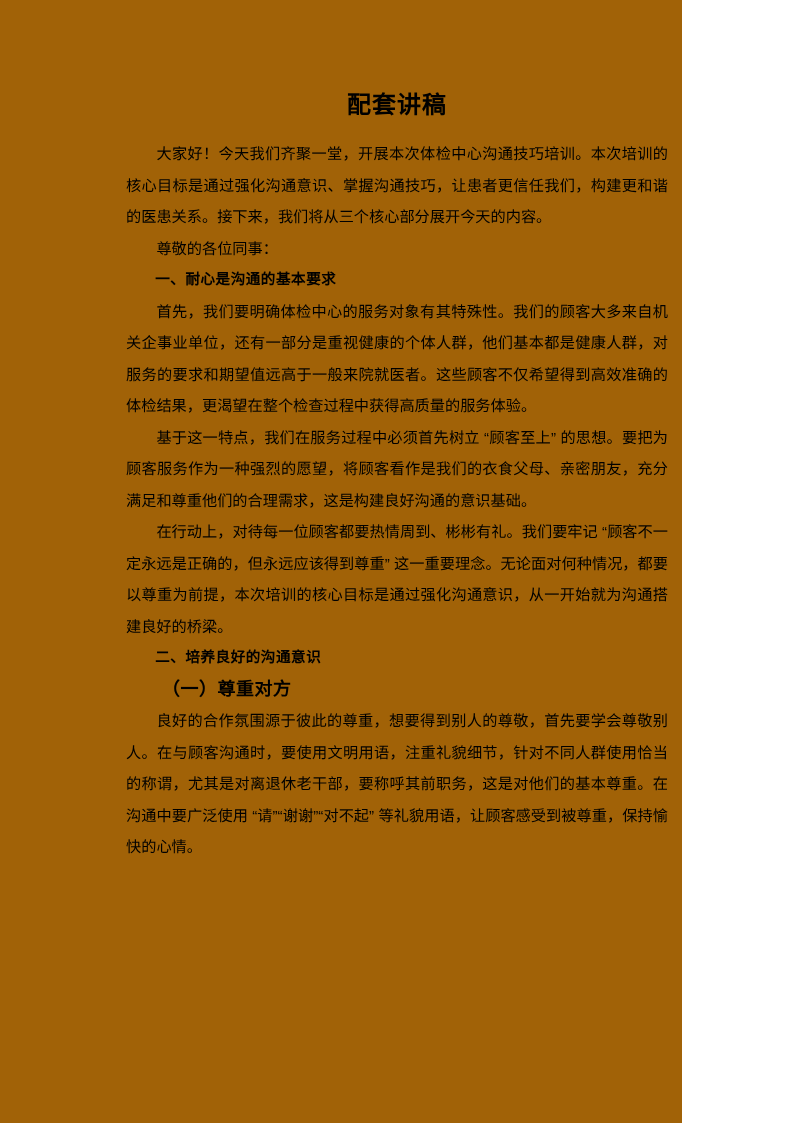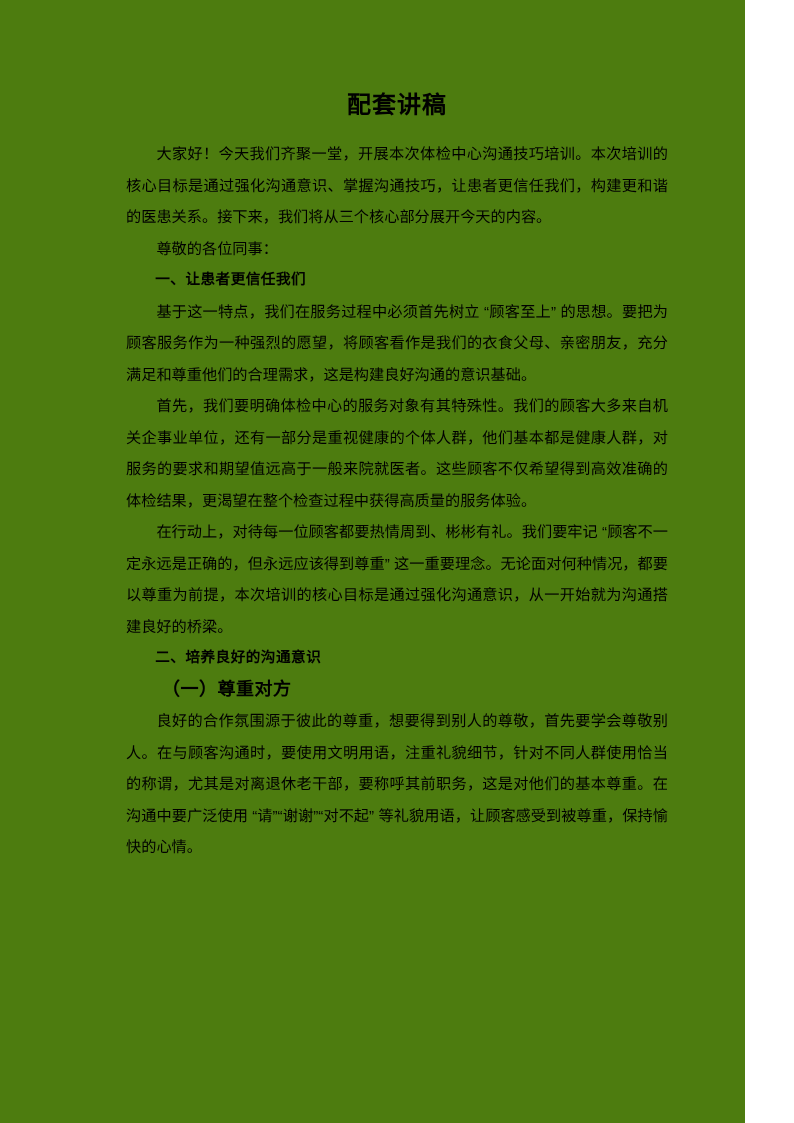--- a/index.html
+++ b/index.html
@@ -11,24 +11,24 @@
   body {
     width: 794px;
     height: 1123px;
     font-family: "Liberation Sans", "DejaVu Sans", sans-serif;
     color: #000000;
     -webkit-font-smoothing: none;
     overflow: hidden;
   }
   .page {
     position: relative;
-    width: 745px;
+    width: 682px;
     height: 1123px;
     box-sizing: border-box;
-    background: #4d7c0f;
+    background: #a16207;
   }
   .content {
     position: absolute;
     left: 126px;
     top: 88px;
     width: 542px;
   }
   .doc-title {
     font-size: 24px;
     font-weight: 700;
@@ -78,25 +78,25 @@
 
 <div class="page">
   <div class="content">
 
     <h1 class="doc-title">配套讲稿</h1>
 
     <p class="para indent">大家好！今天我们齐聚一堂，开展本次体检中心沟通技巧培训。本次培训的核心目标是通过强化沟通意识、掌握沟通技巧，让患者更信任我们，构建更和谐的医患关系。接下来，我们将从三个核心部分展开今天的内容。</p>
 
     <p class="para indent">尊敬的各位同事：</p>
 
-    <p class="heading">一、让患者更信任我们</p>
+    <p class="heading">一、耐心是沟通的基本要求</p>
+
+    <p class="para indent">首先，我们要明确体检中心的服务对象有其特殊性。我们的顾客大多来自机关企事业单位，还有一部分是重视健康的个体人群，他们基本都是健康人群，对服务的要求和期望值远高于一般来院就医者。这些顾客不仅希望得到高效准确的体检结果，更渴望在整个检查过程中获得高质量的服务体验。</p>
 
     <p class="para indent">基于这一特点，我们在服务过程中必须首先树立 “顾客至上” 的思想。要把为顾客服务作为一种强烈的愿望，将顾客看作是我们的衣食父母、亲密朋友，充分满足和尊重他们的合理需求，这是构建良好沟通的意识基础。</p>
-
-    <p class="para indent">首先，我们要明确体检中心的服务对象有其特殊性。我们的顾客大多来自机关企事业单位，还有一部分是重视健康的个体人群，他们基本都是健康人群，对服务的要求和期望值远高于一般来院就医者。这些顾客不仅希望得到高效准确的体检结果，更渴望在整个检查过程中获得高质量的服务体验。</p>
 
     <p class="para indent">在行动上，对待每一位顾客都要热情周到、彬彬有礼。我们要牢记 “顾客不一定永远是正确的，但永远应该得到尊重” 这一重要理念。无论面对何种情况，都要以尊重为前提，本次培训的核心目标是通过强化沟通意识，从一开始就为沟通搭建良好的桥梁。</p>
 
     <p class="heading">二、培养良好的沟通意识</p>
 
 
     <p class="subheading">（一）尊重对方</p>
 
     <p class="para indent">良好的合作氛围源于彼此的尊重，想要得到别人的尊敬，首先要学会尊敬别人。在与顾客沟通时，要使用文明用语，注重礼貌细节，针对不同人群使用恰当的称谓，尤其是对离退休老干部，要称呼其前职务，这是对他们的基本尊重。在沟通中要广泛使用 “请”“谢谢”“对不起” 等礼貌用语，让顾客感受到被尊重，保持愉快的心情。</p>
 

